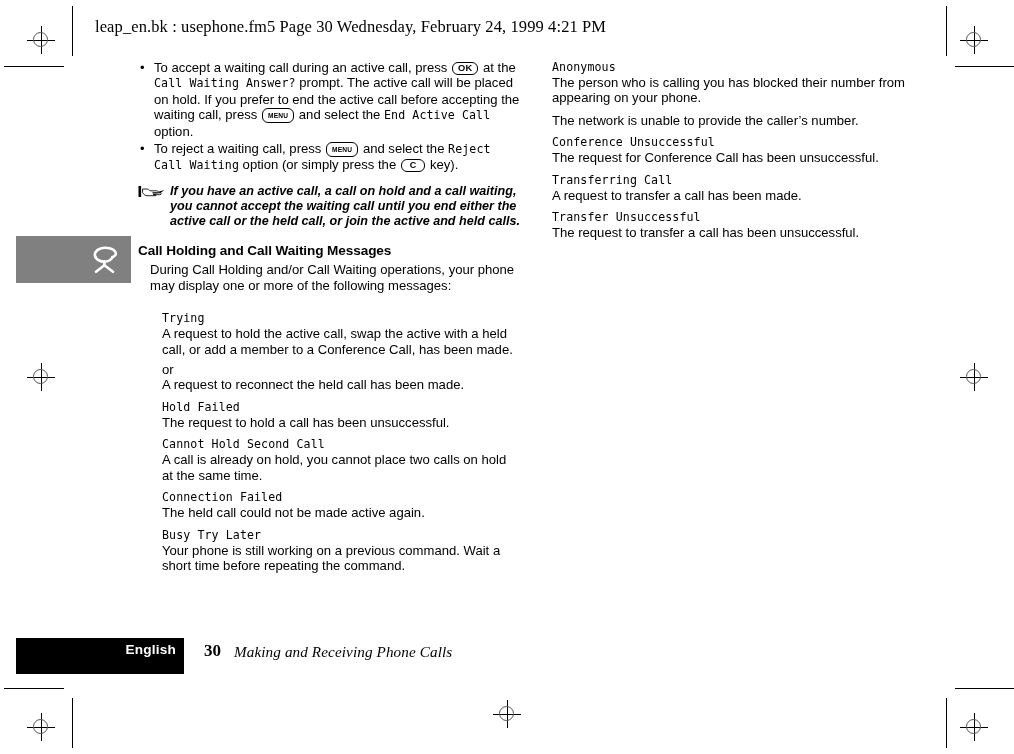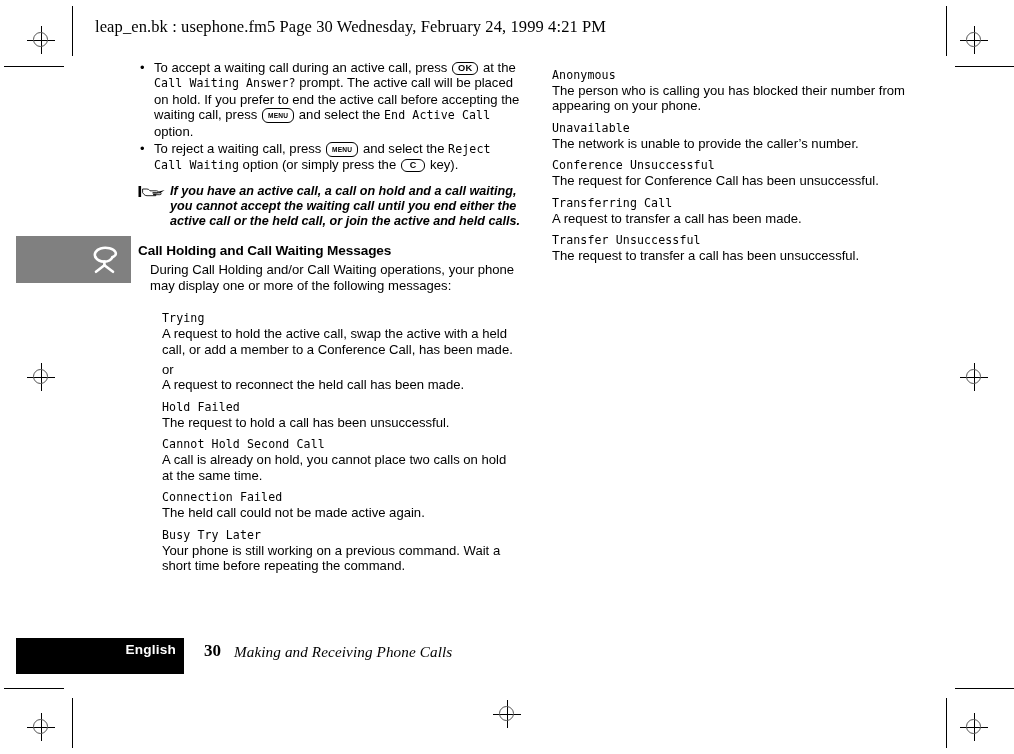--- a/index.html
+++ b/index.html
@@ -376,27 +376,26 @@
         <div class="msg-term">Busy Try Later</div>
         <div class="msg-def">Your phone is still working on a previous command. Wait a short time before repeating the command.</div>
       </div>
 
     </div>
   </div>
 
   <div class="col col-right">
     <div class="msg-list">
 
-      <div class="msg-item" style="margin-top:8px">
+      <div class="msg-item" style="margin-top:0">
         <div class="msg-term">Anonymous</div>
         <div class="msg-def">The person who is calling you has blocked their number from appearing on your phone.</div>
       </div>
 
       <div class="msg-item">
-        <div class="msg-term">Unavailable</div>
         <div class="msg-def">The network is unable to provide the caller’s number.</div>
       </div>
 
       <div class="msg-item">
         <div class="msg-term">Conference Unsuccessful</div>
         <div class="msg-def">The request for Conference Call has been unsuccessful.</div>
       </div>
 
       <div class="msg-item">
         <div class="msg-term">Transferring Call</div>

